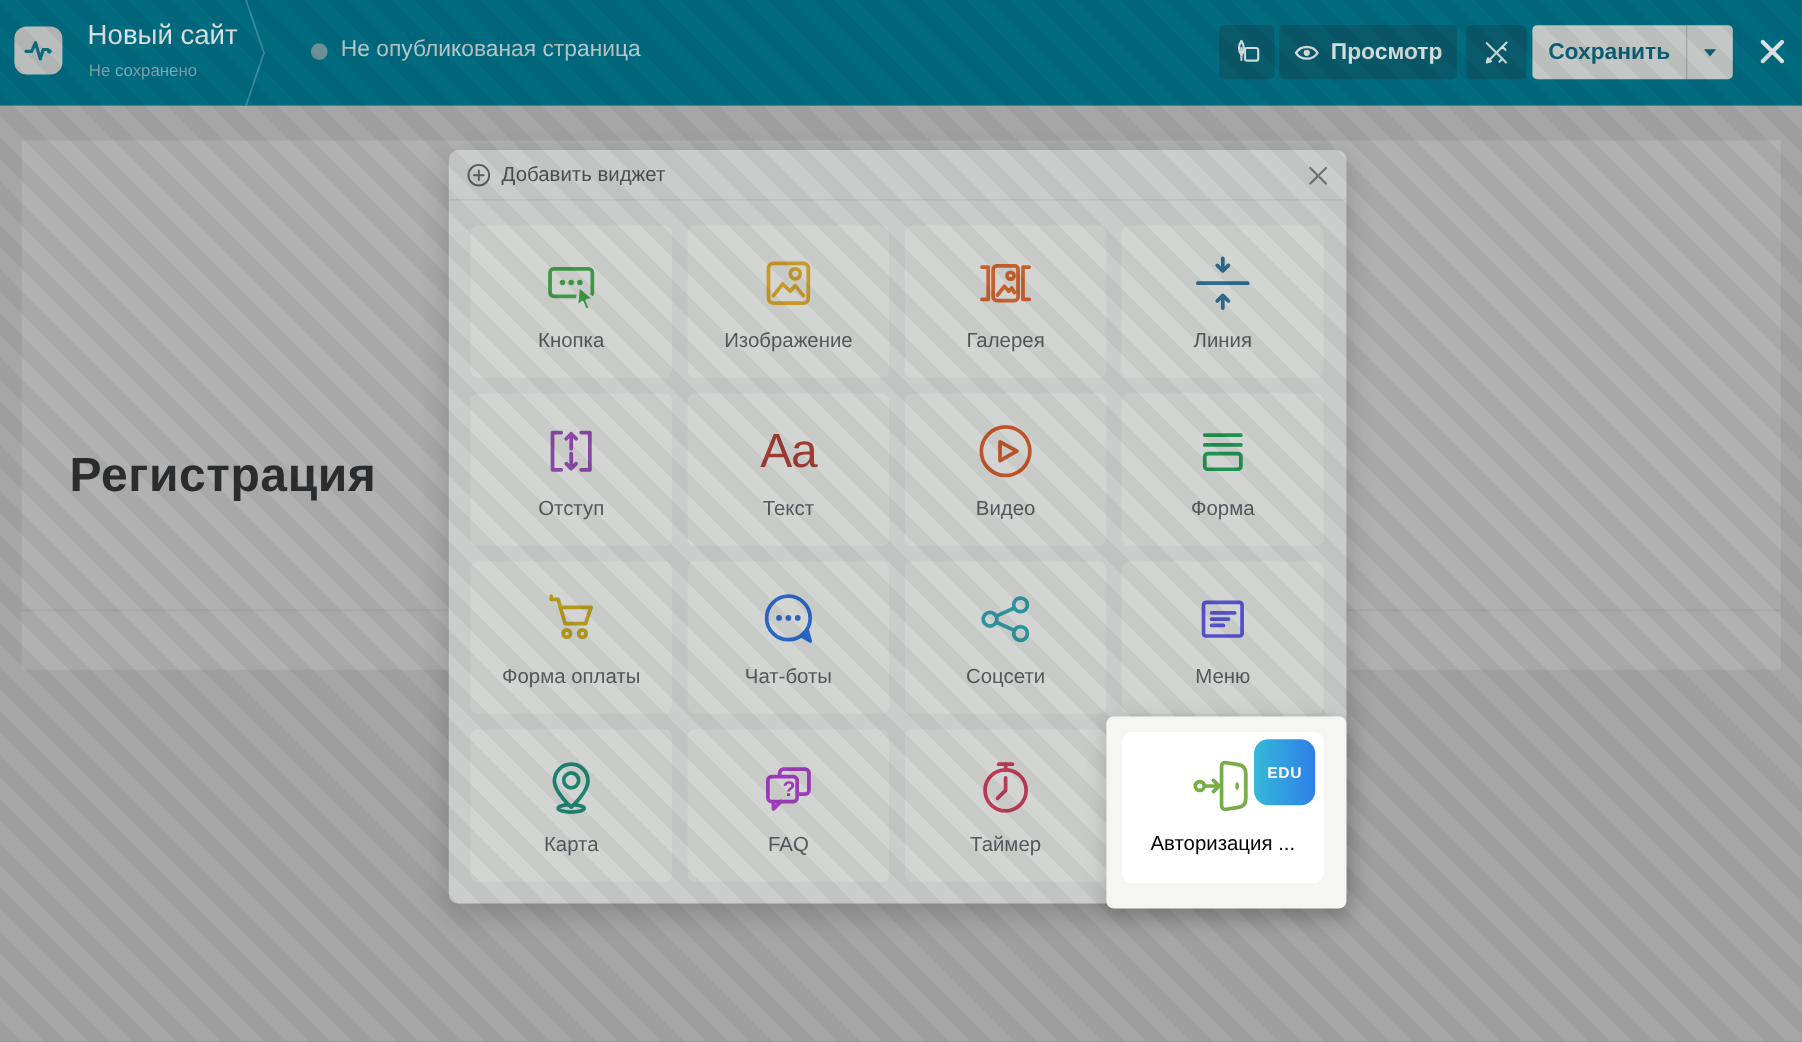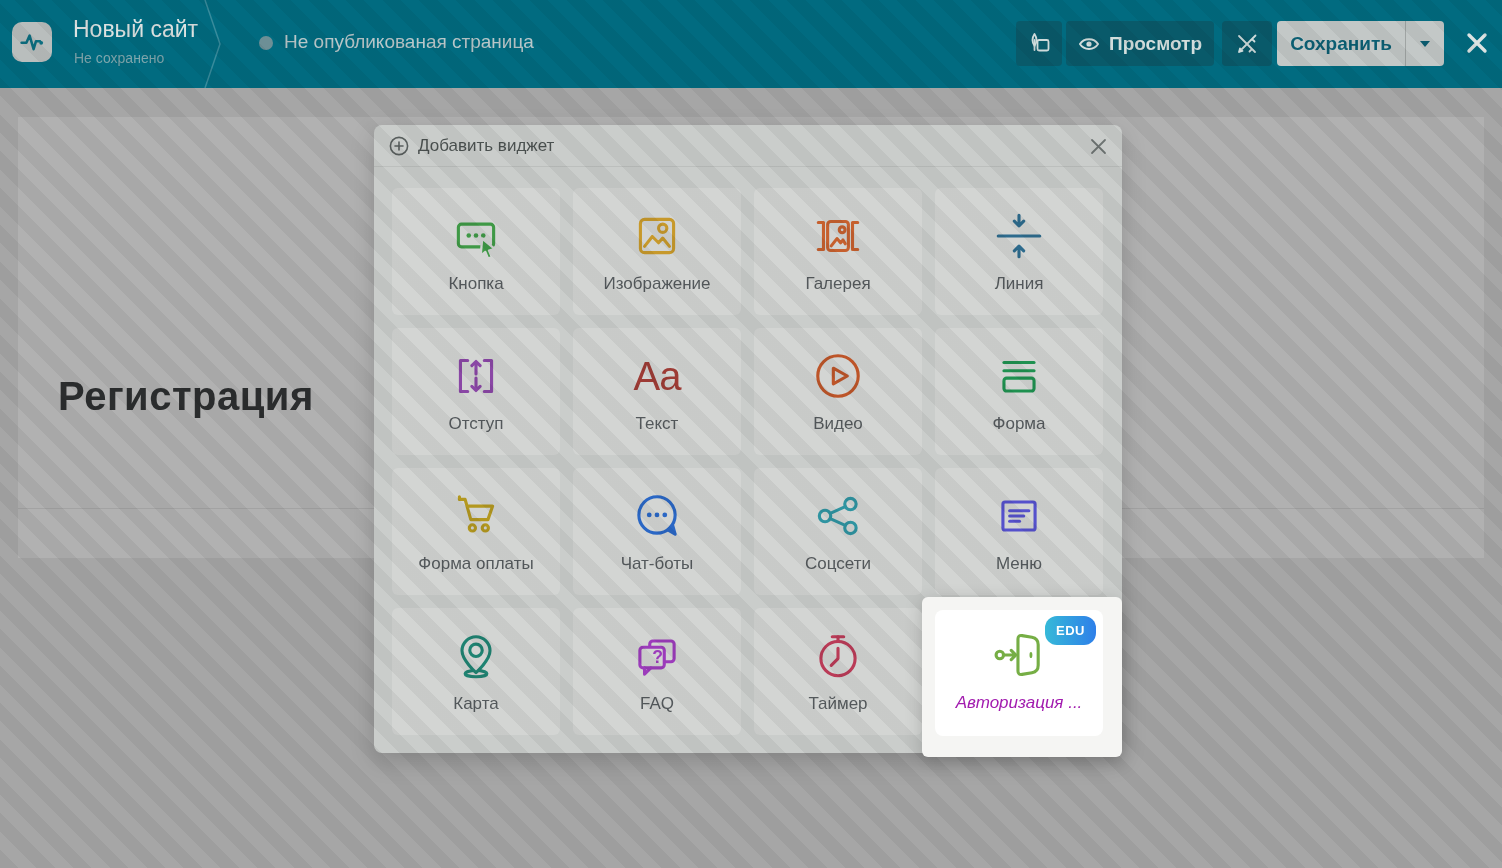--- a/index.html
+++ b/index.html
@@ -44,22 +44,22 @@
   .aa-glyph{width:56px;height:56px;display:flex;align-items:center;justify-content:center;font-size:40px;font-weight:500;letter-spacing:-1px;}
 
   
   .stripes{position:absolute;inset:0;z-index:4;pointer-events:none;
     background:repeating-linear-gradient(45deg, rgba(0,0,0,0.05) 0 13px, rgba(0,0,0,0) 13px 26px);}
 
   
   .spotlight{position:absolute;left:922px;top:597px;width:200px;height:160px;background:#f5f5f3;border-radius:6px;z-index:5;box-shadow:0 4px 18px rgba(0,0,0,0.18);}
   .spot-tile{position:absolute;left:13px;top:13px;width:168px;height:126px;background:#ffffff;border-radius:8px;display:flex;flex-direction:column;align-items:center;}
   .spot-tile .ticon{margin-top:17px;}
-  .spot-tile .tlabel{color:#a21caf;font-style:italic;}
-  .edu-badge{position:absolute;top:6px;right:7px;padding:7px 11px;border-radius:12px;background:linear-gradient(90deg,#36b9d8,#2e7fe9);color:#fff;font-size:13px;font-weight:bold;letter-spacing:.5px;}
+  .spot-tile .tlabel{color:#000000;}
+  .edu-badge{position:absolute;top:6px;right:7px;padding:20px 11px;border-radius:12px;background:linear-gradient(90deg,#36b9d8,#2e7fe9);color:#fff;font-size:13px;font-weight:bold;letter-spacing:.5px;}
 </style>
 </head>
 <body>
 
 <div class="stage">
 
   <div class="topbar">
     <div class="logo">
       <svg width="32" height="32" viewBox="0 0 40 40" fill="none" stroke="#0c6e80" stroke-width="3.2" stroke-linecap="round" stroke-linejoin="round">
         <path d="M7 21 H13 L17 12 L22 29 L25 19 H30"></path>

